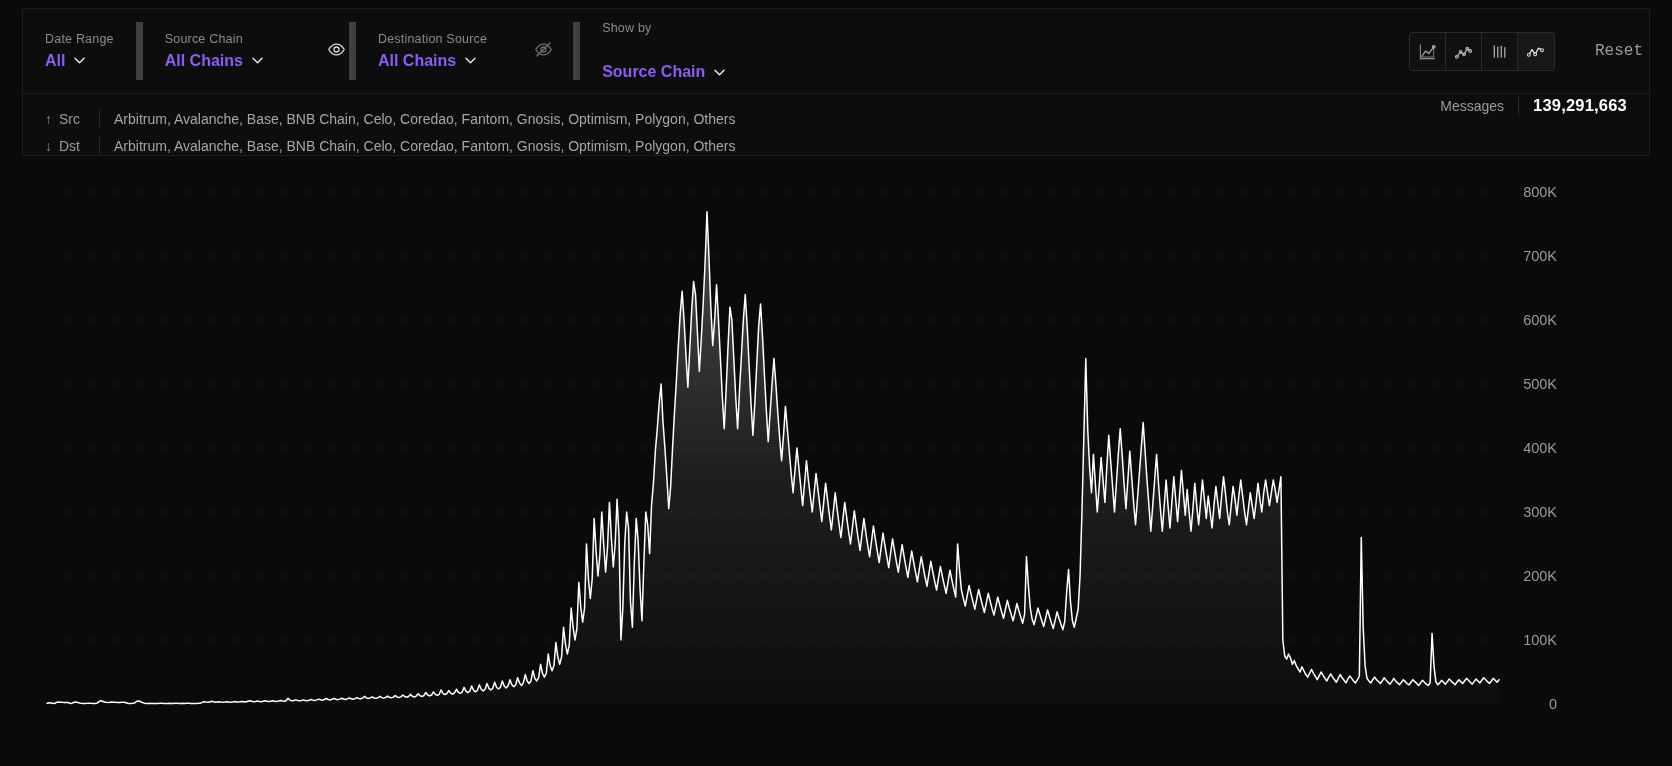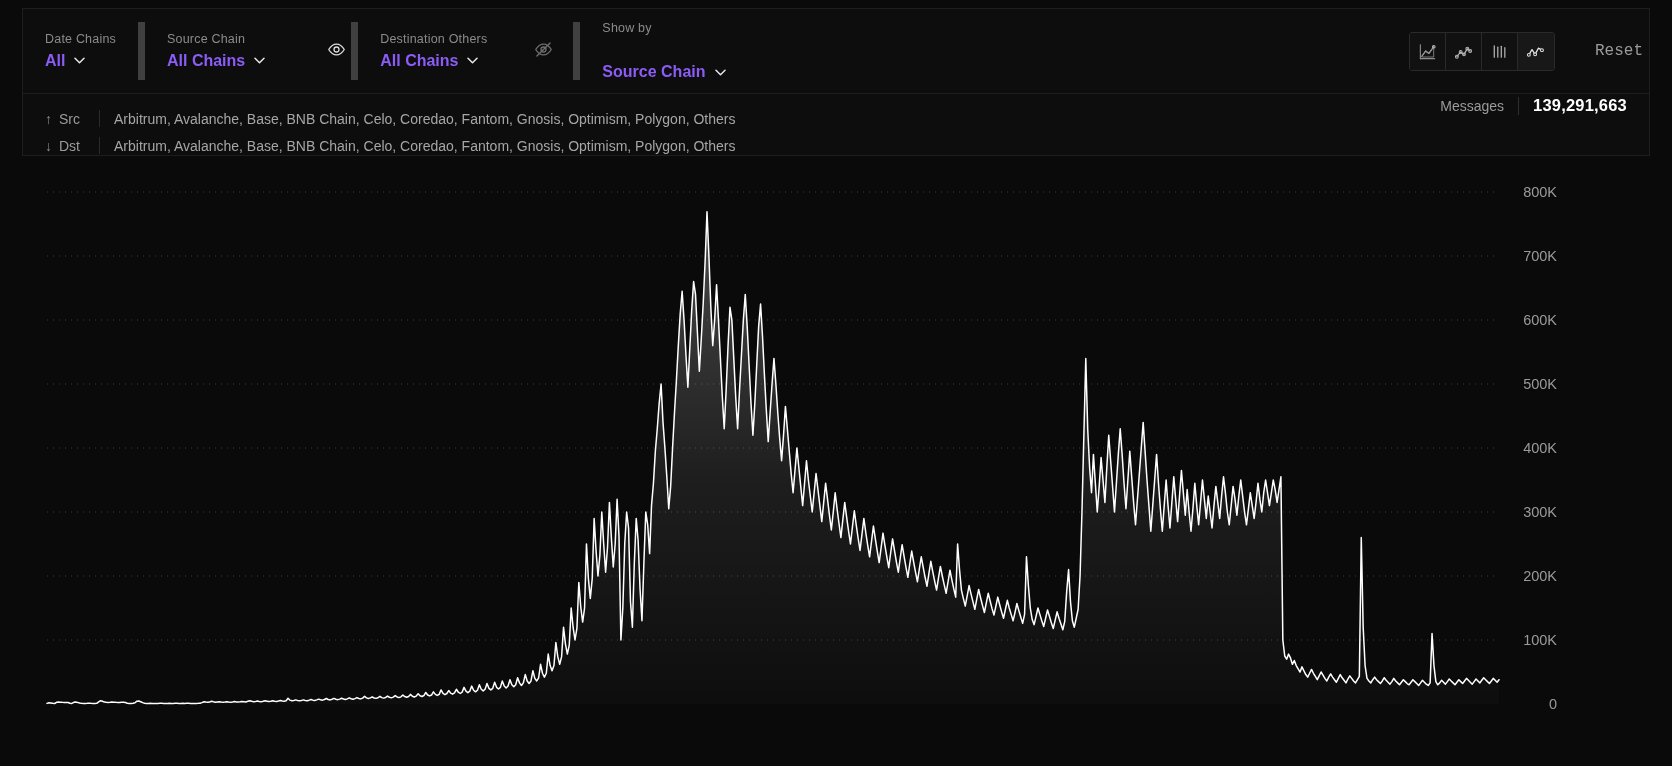--- a/index.html
+++ b/index.html
@@ -95,21 +95,21 @@
 </head>
 <body>
 
 <div id="app">
 
   <div class="card">
 
     <div class="toolbar">
 
       <div class="filter">
-        <div class="lbl">Date Chains</div>
+        <div class="lbl">Date Range</div>
         <div class="valrow">
           <div class="val">All</div>
           <span class="chev">
             <svg width="11" height="7" viewBox="0 0 11 7">
                 <path d="M1 1.3 L5.5 5.7 L10 1.3" fill="none" stroke="#e8e8e8" stroke-width="1.5" stroke-linecap="round" stroke-linejoin="round"></path>
               </svg>
           </span>
         </div>
       </div>
 
@@ -119,21 +119,21 @@
           <div class="val">All Chains</div>
           <span class="chev">
             <svg width="11" height="7" viewBox="0 0 11 7">
                 <path d="M1 1.3 L5.5 5.7 L10 1.3" fill="none" stroke="#e8e8e8" stroke-width="1.5" stroke-linecap="round" stroke-linejoin="round"></path>
               </svg>
           </span>
         </div>
       </div>
 
       <div class="filter" style="padding-right:86px;">
-        <div class="lbl">Destination Others</div>
+        <div class="lbl">Destination Source</div>
         <div class="valrow">
           <div class="val">All Chains</div>
           <span class="chev">
             <svg width="11" height="7" viewBox="0 0 11 7">
                 <path d="M1 1.3 L5.5 5.7 L10 1.3" fill="none" stroke="#e8e8e8" stroke-width="1.5" stroke-linecap="round" stroke-linejoin="round"></path>
               </svg>
           </span>
         </div>
       </div>
 

